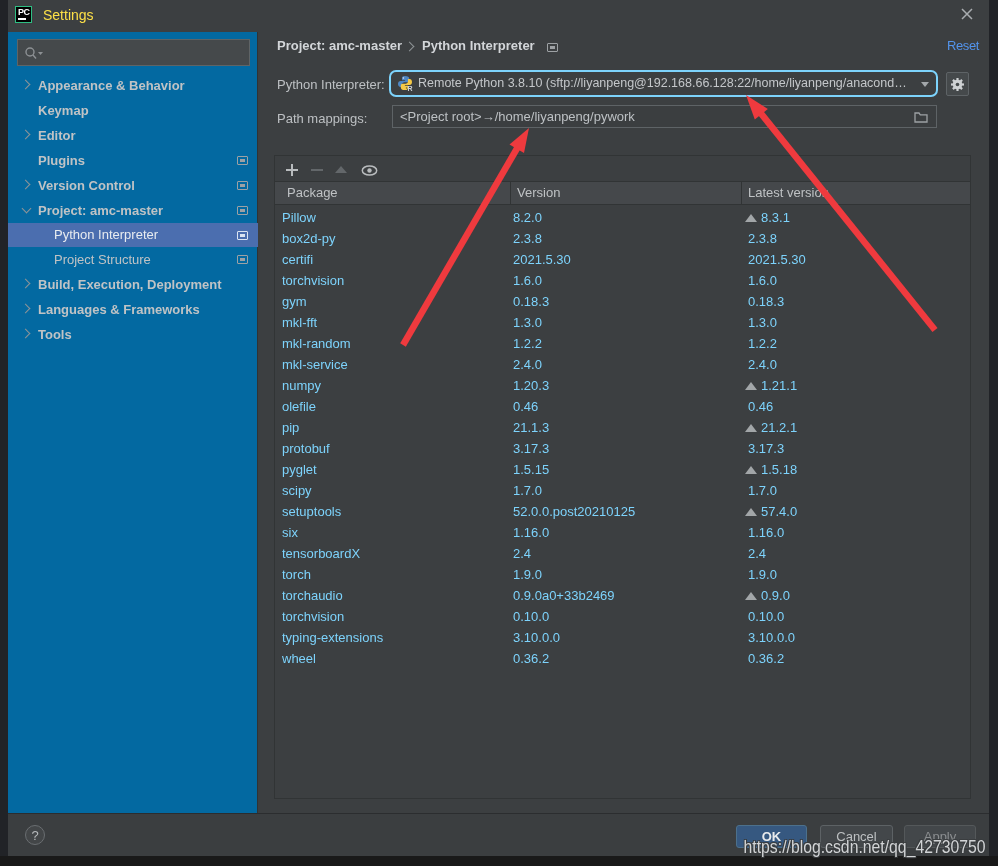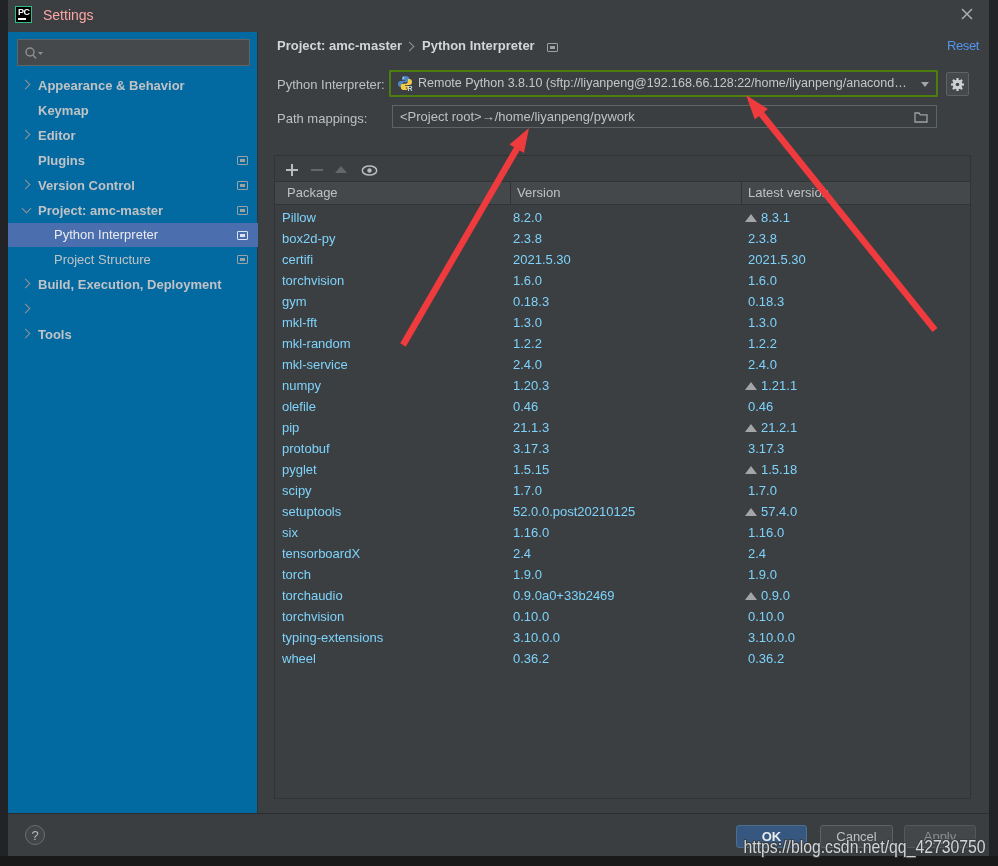--- a/index.html
+++ b/index.html
@@ -5,21 +5,21 @@
 * { margin:0; padding:0; box-sizing:border-box; }
 html,body { width:998px; height:866px; background:#212327; overflow:hidden; }
 body { font-family:"Liberation Sans", sans-serif; }
 #stage { position:relative; width:998px; height:866px; background:#212327; }
 #dialog { position:absolute; left:8px; top:0; width:981px; height:856px; background:#3c3f41; }
 
 #titlebar { position:absolute; left:0; top:0; width:100%; height:30px; background:#3c3f41; }
 #pcicon { position:absolute; left:7px; top:6px; width:17px; height:17px; background:#000; border:1px solid #2fbe83; }
 #pcicon .pc { position:absolute; left:2px; top:0px; font-size:9px; font-weight:bold; color:#fff; letter-spacing:-0.5px; }
 #pcicon .bar { position:absolute; left:2px; bottom:2px; width:8px; height:2px; background:#fff; }
-#title-text { position:absolute; left:35px; top:7px; font-size:14px; color:#fca5a5; }
+#title-text { position:absolute; left:35px; top:7px; font-size:14px; color:#fde047; }
 #closex { position:absolute; left:952px; top:7px; width:14px; height:14px; }
 
 #sidebar { position:absolute; left:0; top:32px; width:250px; height:782px; background:#0369a1; border-right:1px solid #303334; }
 #search { position:absolute; left:9px; top:7px; width:233px; height:27px; background:#45494b; border:1px solid #5f6466; }
 .tree-row { position:absolute; left:0; width:250px; height:25px; line-height:25px; color:#c0c3c5; font-size:13px; }
 .tree-row.cat { font-weight:bold; }
 .tree-row .label { position:absolute; left:30px; top:0; white-space:nowrap; }
 .tree-row .label.child { left:46px; }
 .tree-row.sel { background:#4b6eaf; color:#e8ecf0; height:24px; line-height:24px; }
 .chev { position:absolute; width:7px; height:7px; border-right:1.6px solid #8f9497; border-bottom:1.6px solid #8f9497; }
@@ -30,21 +30,21 @@
 .sel .badge { border-color:#dbe4f2; }
 .sel .badge:after { background:#dbe4f2; }
 
 #main { position:absolute; left:251px; top:30px; width:730px; height:782px; background:#3c3f41; }
 
 .crumb { position:absolute; top:8px; font-size:13px; font-weight:bold; color:#d3d6d9; }
 #reset { position:absolute; top:8px; left:688px; color:#5394ec; font-size:13px; font-weight:normal; letter-spacing:-0.4px; }
 
 .flabel { position:absolute; font-size:13px; color:#bdc0c3; }
 
-#combo { position:absolute; left:130px; top:40px; width:549px; height:27px; border:2px solid #4d7c0f; border-radius:1px; background:#3c3f41; }
+#combo { position:absolute; left:130px; top:40px; width:549px; height:27px; border:2px solid #7dd3fc; border-radius:7px; background:#3c3f41; }
 #combo .txt { position:absolute; left:27px; top:4px; font-size:12.5px; color:#c4c7ca; white-space:nowrap; overflow:hidden; width:492px; }
 #combo .arr { position:absolute; right:7px; top:10px; width:0; height:0; border-left:4.5px solid transparent; border-right:4.5px solid transparent; border-top:5px solid #a3a7aa; }
 #gearbtn { position:absolute; left:687px; top:42px; width:23px; height:24px; background:#45494b; border:1px solid #5e6366; border-radius:2px; }
 
 #pathfield { position:absolute; left:133px; top:75px; width:545px; height:23px; border:1px solid #5e6366; background:#3b3e40; }
 #pathfield .txt { position:absolute; left:7px; top:3px; font-size:13px; color:#bdc1c4; white-space:nowrap; }
 
 #tablebox { position:absolute; left:15px; top:125px; width:697px; height:644px; border:1px solid #313435; background:#3c3f41; }
 #toolbar { position:absolute; left:0; top:0; width:100%; height:25px; }
 #thead { position:absolute; left:0; top:25px; width:100%; height:24px; background:#45484b; border-top:1px solid #313435; border-bottom:1px solid #313435; font-size:13px; color:#bfc2c4; }
@@ -127,20 +127,21 @@
       <div class="tree-row" style="top:215px">
           <span class="label child">Project Structure</span>
           <span class="badge"></span>
         </div>
       <div class="tree-row cat" style="top:240px">
           <span class="chev right"></span>
           <span class="label">Build, Execution, Deployment</span>
         </div>
       <div class="tree-row cat" style="top:265px">
           <span class="chev right"></span>
+          <span class="label">Languages &amp; Frameworks</span>
         </div>
       <div class="tree-row cat" style="top:290px">
           <span class="chev right"></span>
           <span class="label">Tools</span>
         </div>
     </div>
     <div id="main">
       <span class="crumb" style="left:18px">Project: amc-master</span>
       <span class="chev right" style="position:absolute;left:147px;top:13px;border-color:#8f9497;"></span>
       <span class="crumb" style="left:163px">Python Interpreter</span>

